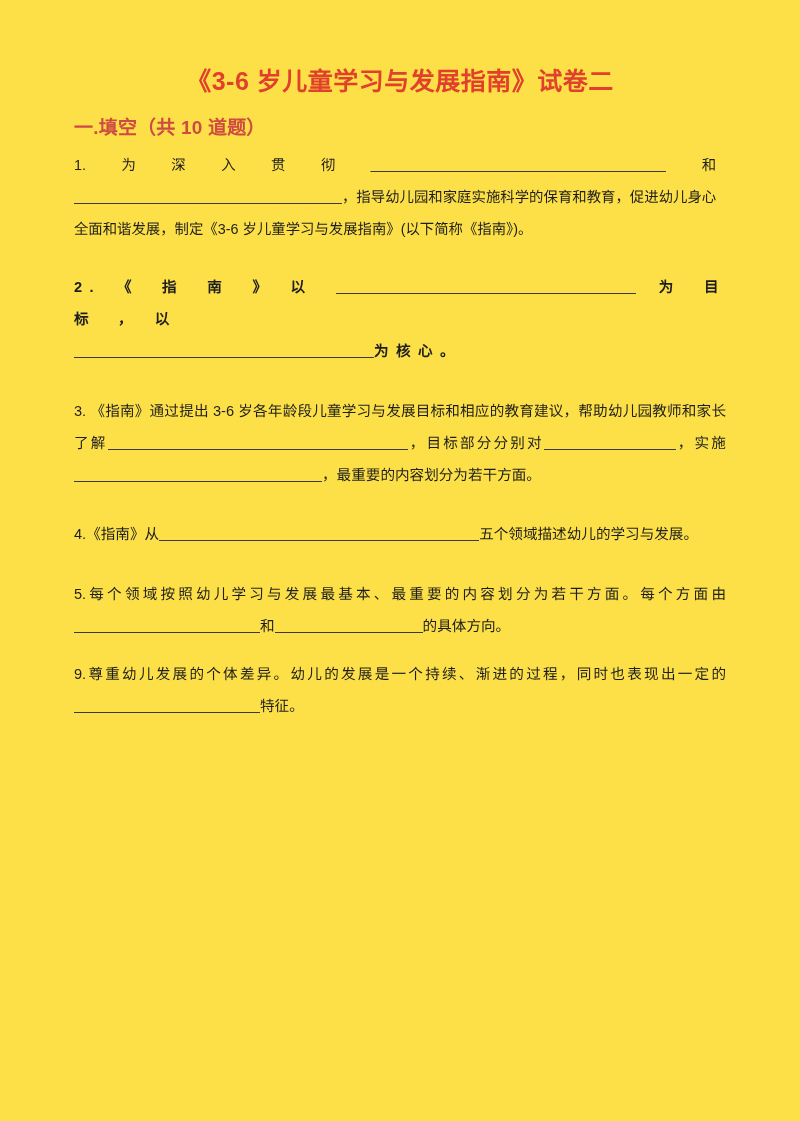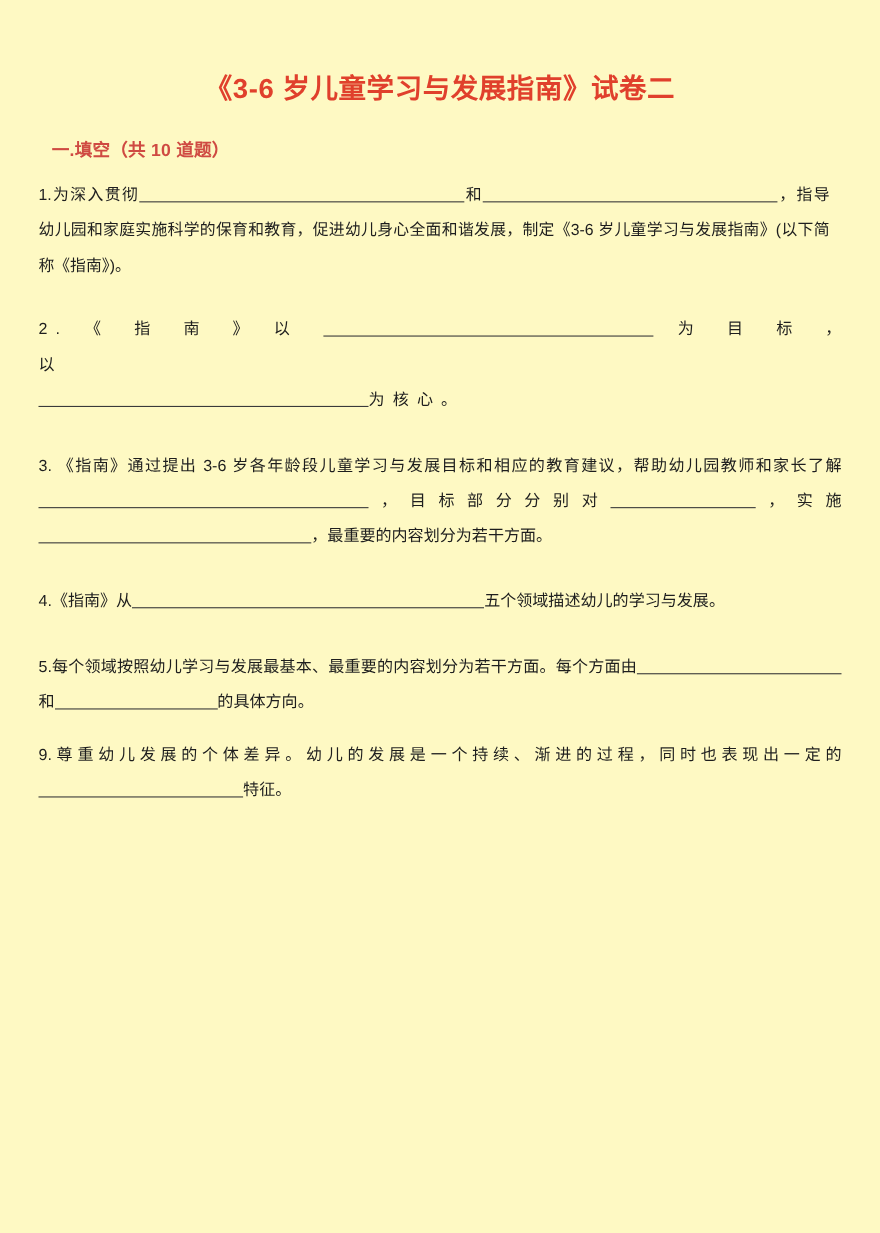--- a/index.html
+++ b/index.html
@@ -14,42 +14,42 @@
     font-family: "Liberation Sans", "DejaVu Sans", sans-serif;
     color: #1a1a1a;
     -webkit-font-smoothing: antialiased;
     overflow: hidden;
   }
   .page {
     position: relative;
     width: 800px;
     height: 1121px;
     box-sizing: border-box;
-    padding: 0 35px;
-    background: #fef9c3;
+    padding: 0 74px;
+    background: #fde047;
   }
 
   
   .doc-title {
     margin: 0;
     padding-top: 66px;
     text-align: center;
     font-size: 25px;
     font-weight: bold;
     letter-spacing: 0.5px;
     color: #e0402c;
     line-height: 1.25;
     white-space: nowrap;
   }
 
   
   .section-header {
-    margin: 12px;
+    margin: 0;
     padding-top: 17px;
-    font-size: 16px;
+    font-size: 19px;
     font-weight: bold;
     color: #cf4a42;
     letter-spacing: 0.2px;
     line-height: 1.5;
   }
 
   
   .q-list {
     margin: 0;
     padding: 0;
@@ -75,20 +75,21 @@
   .q4  { margin-top: 27px; }
   .q5  { margin-top: 28px; }
   .q6  { margin-top: 28px; }
   .q7  { margin-top: 28px; }
   .q8  { margin-top: 27px; }
   .q9  { margin-top: 16px; }
 
   
   .q2 .qtext {
     display: block;
+    font-weight: bold;
   }
   .spaced {
     letter-spacing: 7.4px;
   }
 
   
   .blank {
     display: inline-block;
     border-bottom: 1px solid #3a3a3a;
     vertical-align: baseline;

